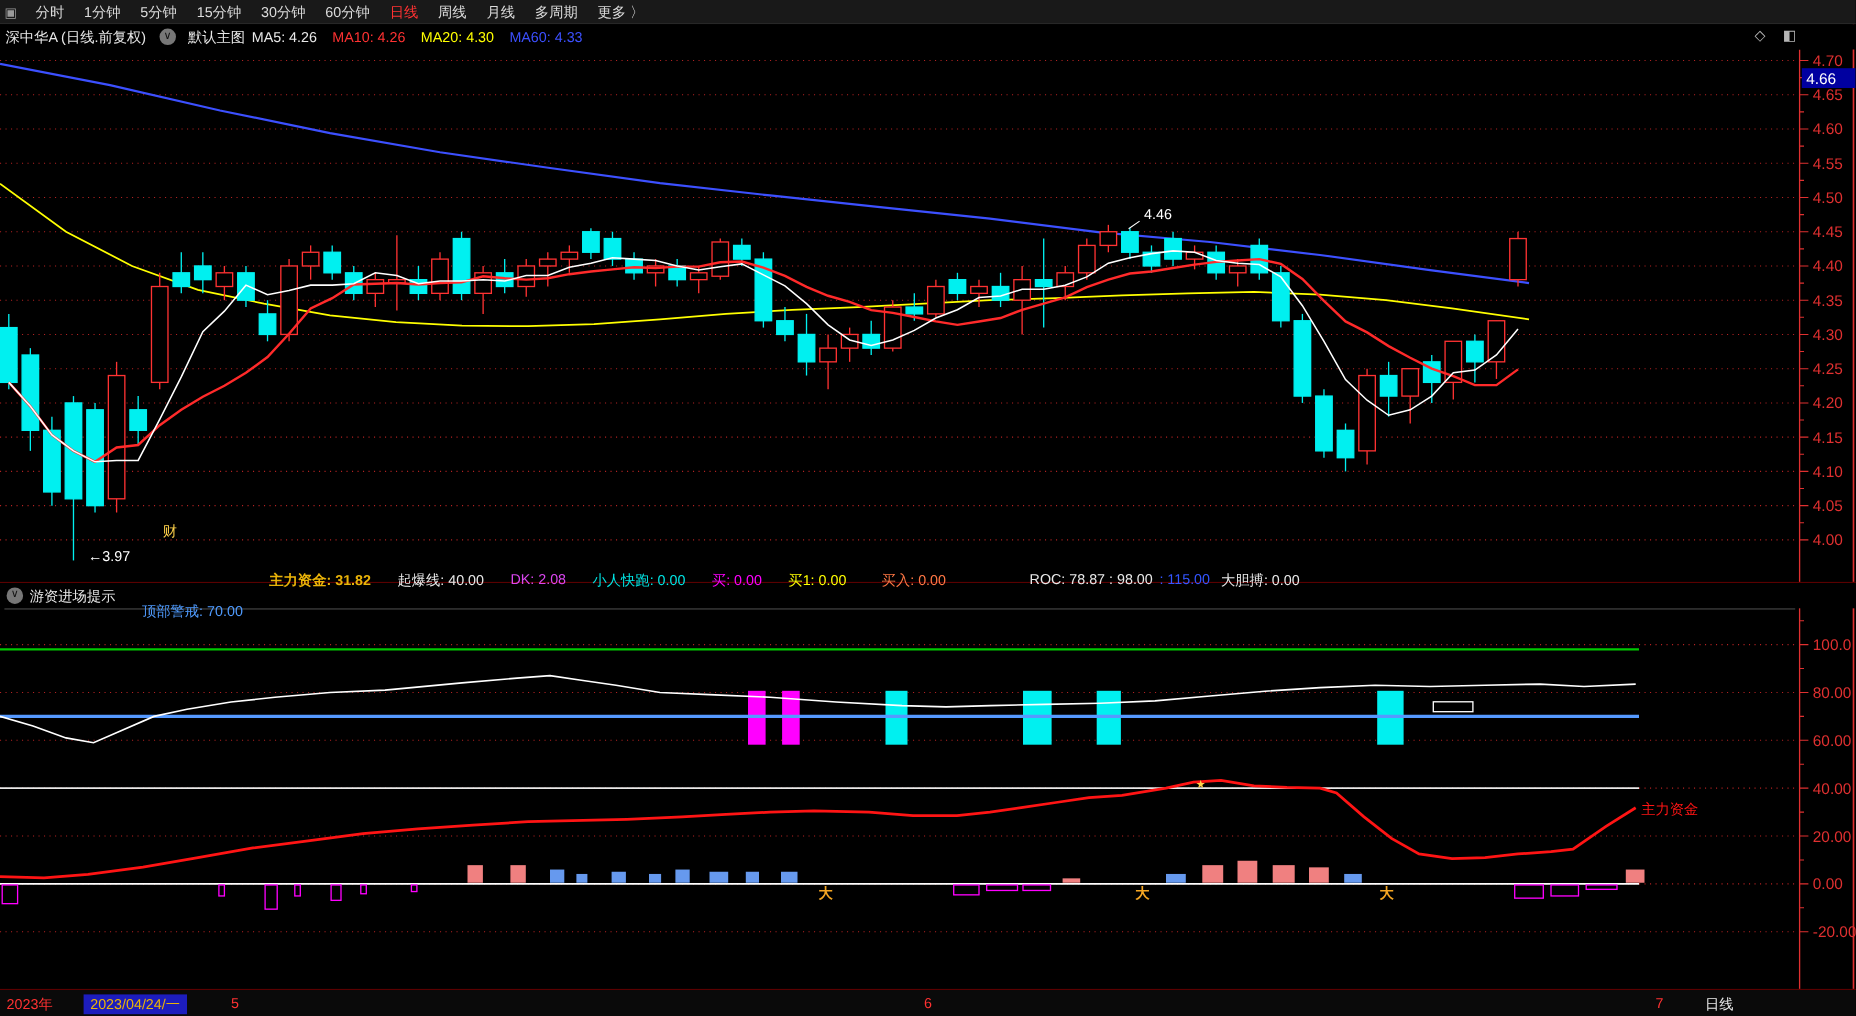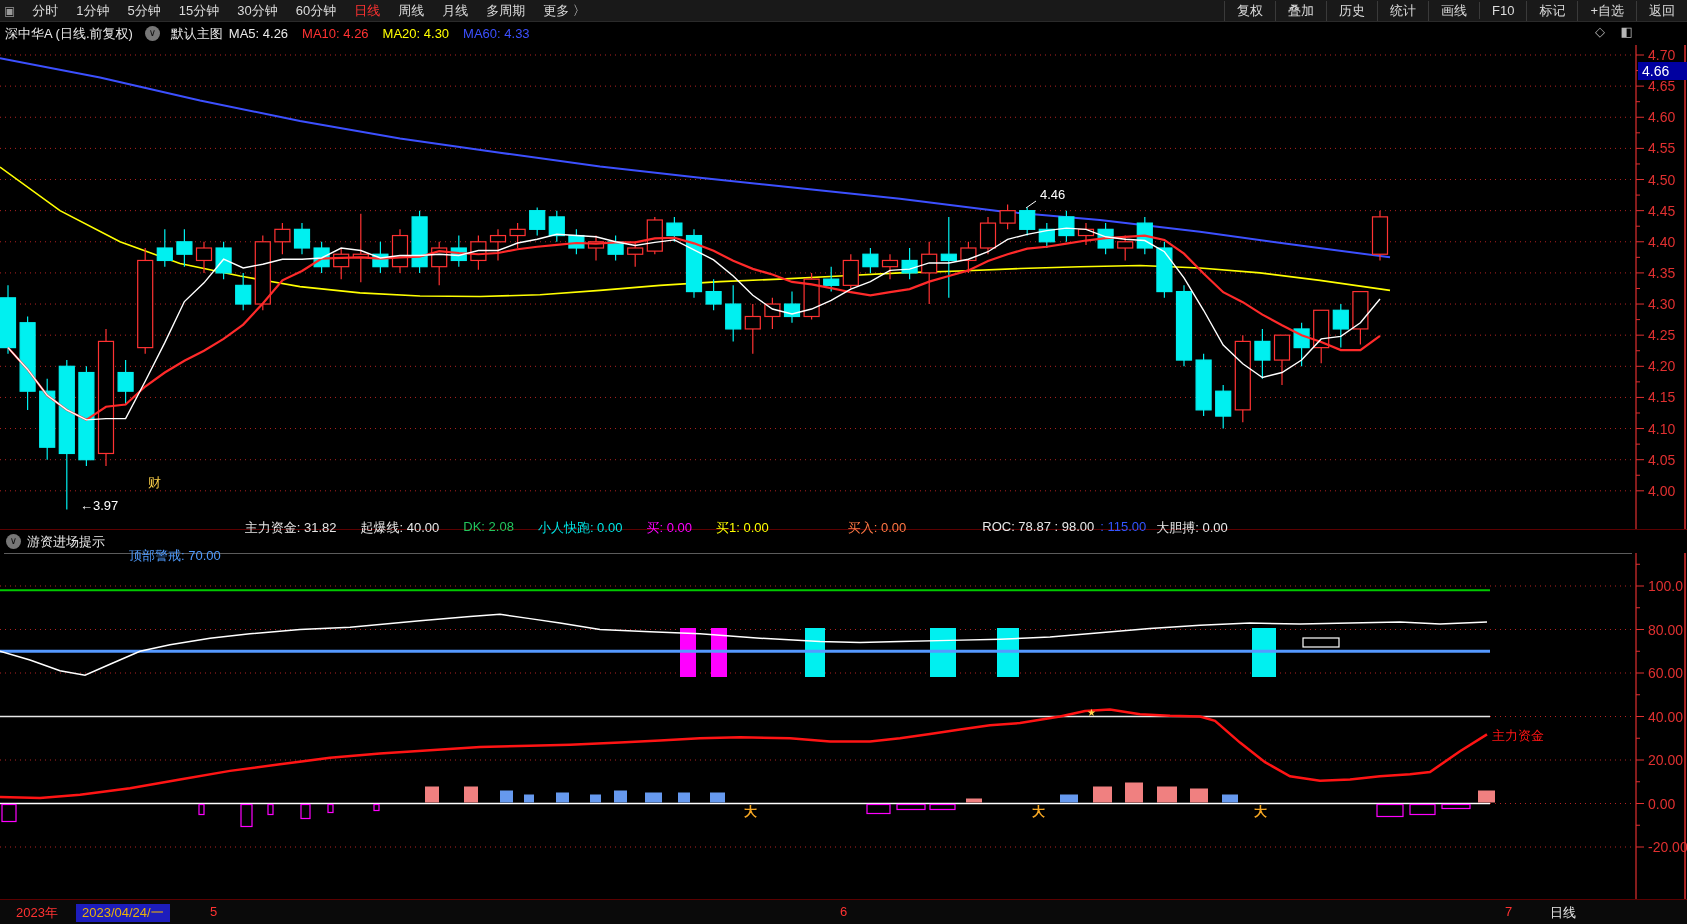--- a/index.html
+++ b/index.html
@@ -20,21 +20,21 @@
   .mal{margin-right:14px;white-space:nowrap;}
   #infoicons{position:absolute;top:24px;left:1595px;color:#b5b5b5;font-size:13px;z-index:6;
     letter-spacing:6px;}
   #indheader{top:529px;height:24px;background:#000;border-top:1px solid #5a0000;display:flex;
     align-items:center;font-size:13px;color:#e8e8e8;z-index:5;}
   #indheader .fld{margin-left:24px;white-space:nowrap;}
   #hdrline{position:absolute;top:553px;left:4px;width:1628px;height:1px;background:#5c5c5c;z-index:4;}
   #datebar{top:899px;height:25px;background:#0a0a0a;border-top:1px solid #5a0000;z-index:5;
     font-size:13px;}
   #datebar span{position:absolute;top:4px;white-space:nowrap;}
-  #yearlab{left:16px;color:#ff3232;}
+  #yearlab{left:6px;color:#ff3232;}
   #datebox{left:76px;background:#1d1dbd;color:#eab308;padding:0 6px;}
   .dtick{color:#ff3232;}
   #periodlab{color:#e8e8e8;}
   #chart{position:absolute;top:0;left:0;z-index:1;}
 </style>
 </head>
 <body>
 
 <svg id="chart" width="1687" height="924">
     <line x1="0" y1="55" x2="1634" y2="55" stroke="#b22222" stroke-width="1" stroke-dasharray="1 4"></line>
@@ -339,58 +339,47 @@
       <span class="pitem">5分钟</span>
       <span class="pitem">15分钟</span>
       <span class="pitem">30分钟</span>
       <span class="pitem">60分钟</span>
       <span class="pitem active">日线</span>
       <span class="pitem">周线</span>
       <span class="pitem">月线</span>
       <span class="pitem">多周期</span>
       <span class="pitem">更多 〉</span>
     </div>
-  <div id="rmenu">
-      <span class="pitem">复权</span>
-      <span class="pitem">叠加</span>
-      <span class="pitem">历史</span>
-      <span class="pitem">统计</span>
-      <span class="pitem">画线</span>
-      <span class="pitem">F10</span>
-      <span class="pitem">标记</span>
-      <span class="pitem">+自选</span>
-      <span class="pitem">返回</span>
-    </div>
 </div>
 
 <div class="bar" id="infobar">
   <span class="sym">深中华A (日线.前复权)</span>
   <span class="cbadge">∨</span>
   <span class="sym">默认主图</span>
   <div id="mavals" style="display: flex;">
       <span class="mal" style="color: rgb(232, 232, 232);">MA5: 4.26</span>
       <span class="mal" style="color: rgb(255, 50, 50);">MA10: 4.26</span>
       <span class="mal" style="color: rgb(255, 255, 0);">MA20: 4.30</span>
       <span class="mal" style="color: rgb(60, 80, 255);">MA60: 4.33</span>
     </div>
 </div>
 <div id="infoicons">◇ ◧</div>
 
 <div class="bar" id="indheader">
   <span class="cbadge">∨</span>
   <span>游资进场提示</span>
   <div id="indfields" style="display:flex">
       <span class="fld" style="color: rgb(79, 155, 254); margin-top: 28px;">顶部警戒: 70.00</span>
-      <span class="fld" style="color: #e5e5e5;">主力资金: 31.82</span>
+      <span class="fld" style="color: #eab308; font-weight: bold;">主力资金: 31.82</span>
       <span class="fld" style="color: rgb(232, 232, 232);">起爆线: 40.00</span>
-      <span class="fld" style="color: #22c55e;">DK: 2.08</span>
+      <span class="fld" style="color: #d946ef;">DK: 2.08</span>
       <span class="fld" style="color: rgb(0, 229, 229);">小人快跑: 0.00</span>
       <span class="fld" style="color: rgb(255, 0, 255);">买: 0.00</span>
       <span class="fld" style="color: rgb(255, 255, 0);">买1: 0.00</span>
-      <span class="fld" style="color: rgb(255, 119, 68); margin-left: 79px;">买入: 0.00</span>
+      <span class="fld" style="color: rgb(255, 119, 68); margin-left: 32px;">买入: 0.00</span>
       <span class="fld" style="color: rgb(232, 232, 232); margin-left: 76px;">ROC: 78.87 : 98.00</span>
       <span class="fld" style="color: rgb(51, 85, 255); margin-left: 6px;">: 115.00</span>
       <span class="fld" style="color: rgb(232, 232, 232); margin-left: 10px;">大胆搏: 0.00</span>
     </div>
 </div>
 <div id="hdrline"></div>
 
 <div class="bar" id="datebar">
   <span id="yearlab">2023年</span>
   <span id="datebox">2023/04/24/一</span>

